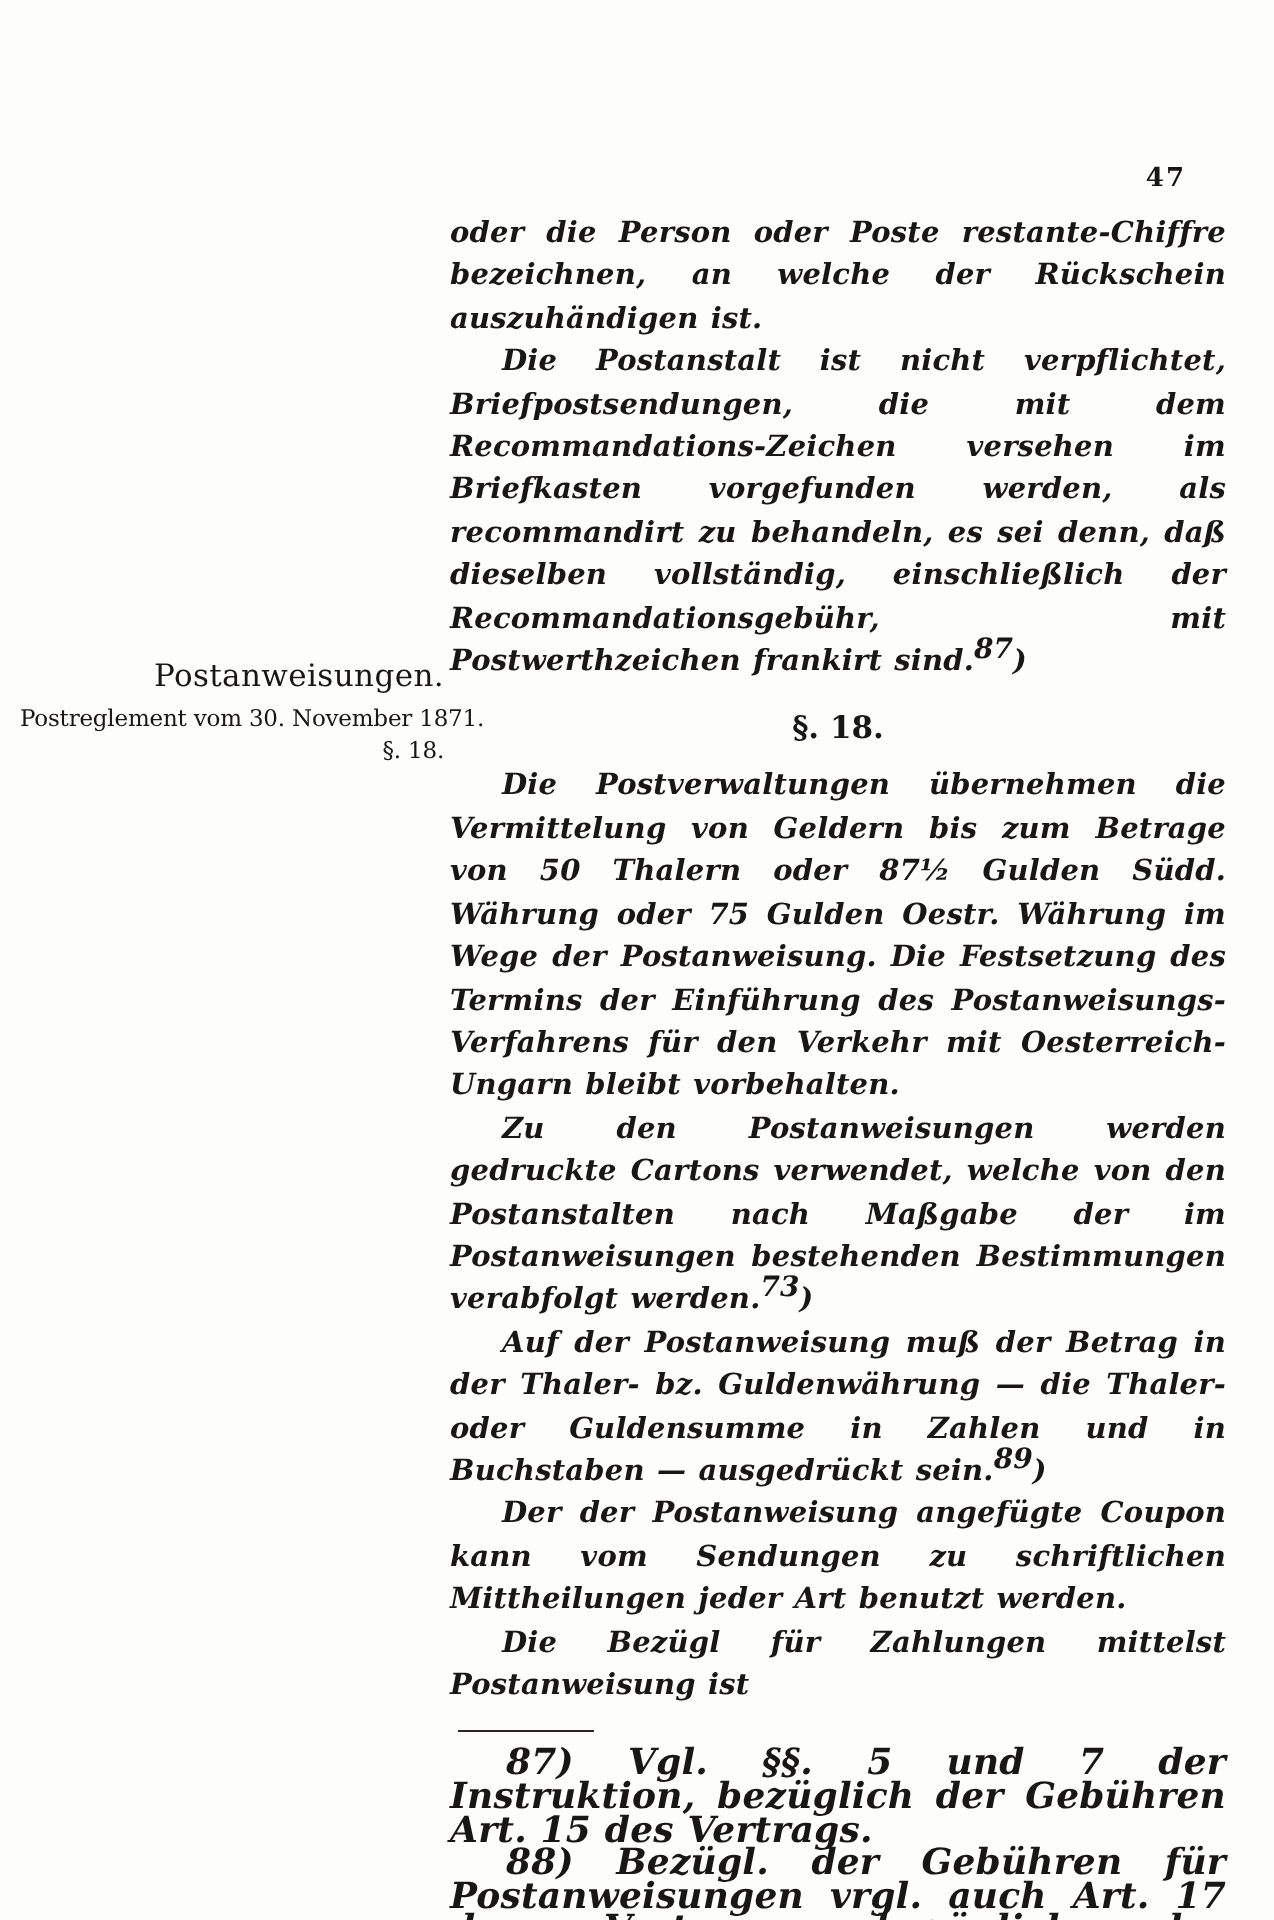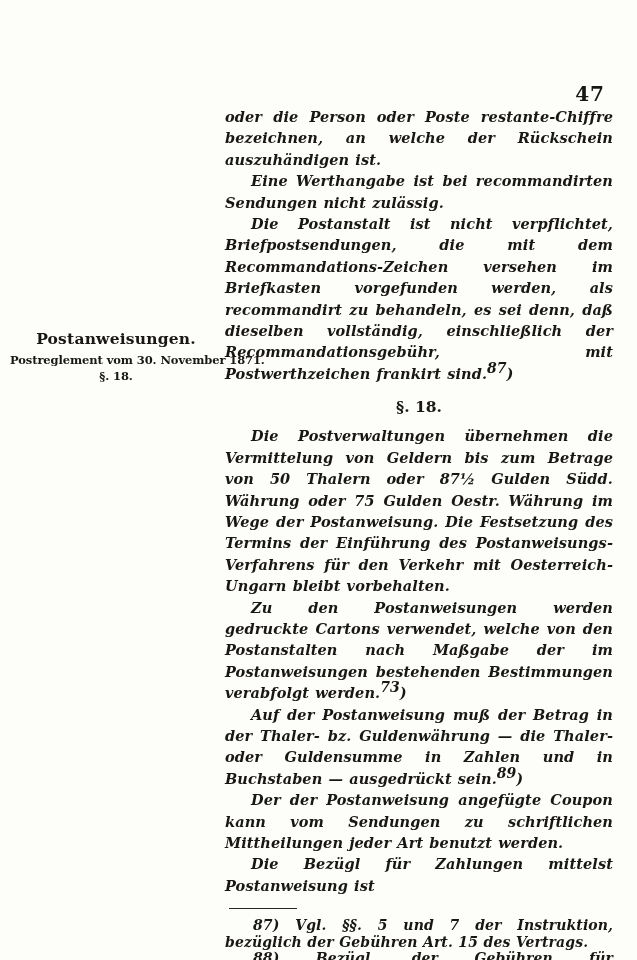--- a/index.html
+++ b/index.html
@@ -10,29 +10,29 @@
     color: #191713;
     overflow: hidden;
     position: relative;
   }
   .page {
     position: absolute; inset: 0;
     background: #fdfdfa;
   }
   .page-number {
     position: absolute;
-    top: 82px; right: 32px;
-    font-size: 20px; font-weight: bold;
+    top: 82px; right: 44px;
+    font-size: 13px; font-weight: bold;
     letter-spacing: 1px;
   }
   .margin-note {
     position: absolute;
     left: 10px; top: 329px; width: 212px;
-    text-align: center;
-    font-weight: bold;
+    text-align: right;
+    font-weight: normal;
   }
   .margin-title {
     font-size: 15.5px;
     margin-bottom: 4px;
     letter-spacing: 0.2px;
   }
   .margin-sub {
     font-size: 11.5px;
     line-height: 16px;
     white-space: nowrap;
@@ -66,21 +66,21 @@
     font-size: 15.5px;
     font-weight: bold;
   }
   .footnote-rule {
     width: 68px;
     border: 0;
     border-top: 1.5px solid #2a2622;
     margin: 12px 0 8px 4px;
   }
   .footnotes p {
-    font-size: 14px;
+    font-size: 18px;
     line-height: 16.6px;
     text-indent: 28px;
     word-spacing: 0.5px;
   }
 </style>
 </head>
 <body>
 
 <div class="page">
 
@@ -88,21 +88,20 @@
 
   <aside class="margin-note">
     <div class="margin-title">Postanweisungen.</div>
     <div class="margin-sub">Postreglement vom 30. November 1871.</div>
     <div class="margin-sub">§. 18.</div>
   </aside>
 
   <main class="content">
 
     <p><span>oder die Person oder Poste restante-Chiffre bezeichnen, an welche der Rückschein auszuhändigen ist.</span></p>
-    <p class="indent"><span>Eine Werthangabe ist bei recommandirten Sendungen nicht zulässig.</span></p>
     <p class="indent"><span>Die Postanstalt ist nicht verpflichtet, Briefpostsendungen, die mit dem Recommandations-Zeichen versehen im Briefkasten vorgefunden werden, als recommandirt zu behandeln, es sei denn, daß dieselben vollständig, einschließlich der Recommandationsgebühr, mit Postwerthzeichen frankirt sind.</span><sup>87</sup><span>)</span></p>
 
     <h2 class="section-heading">§. 18.</h2>
 
     <p class="indent"><span>Die Postverwaltungen übernehmen die Vermittelung von Geldern bis zum Betrage von 50 Thalern oder 87½ Gulden Südd. Währung oder 75 Gulden Oestr. Währung im Wege der Postanweisung. Die Festsetzung des Termins der Einführung des Postanweisungs-Verfahrens für den Verkehr mit Oesterreich-Ungarn bleibt vorbehalten.</span></p>
     <p class="indent"><span>Zu den Postanweisungen werden gedruckte Cartons verwendet, welche von den Postanstalten nach Maßgabe der im Postanweisungen bestehenden Bestimmungen verabfolgt werden.</span><sup>73</sup><span>)</span></p>
     <p class="indent"><span>Auf der Postanweisung muß der Betrag in der Thaler- bz. Guldenwährung — die Thaler- oder Guldensumme in Zahlen und in Buchstaben — ausgedrückt sein.</span><sup>89</sup><span>)</span></p>
     <p class="indent"><span>Der der Postanweisung angefügte Coupon kann vom Sendungen zu schriftlichen Mittheilungen jeder Art benutzt werden.</span></p>
     <p class="indent"><span>Die Bezügl für Zahlungen mittelst Postanweisung ist</span></p>
 

